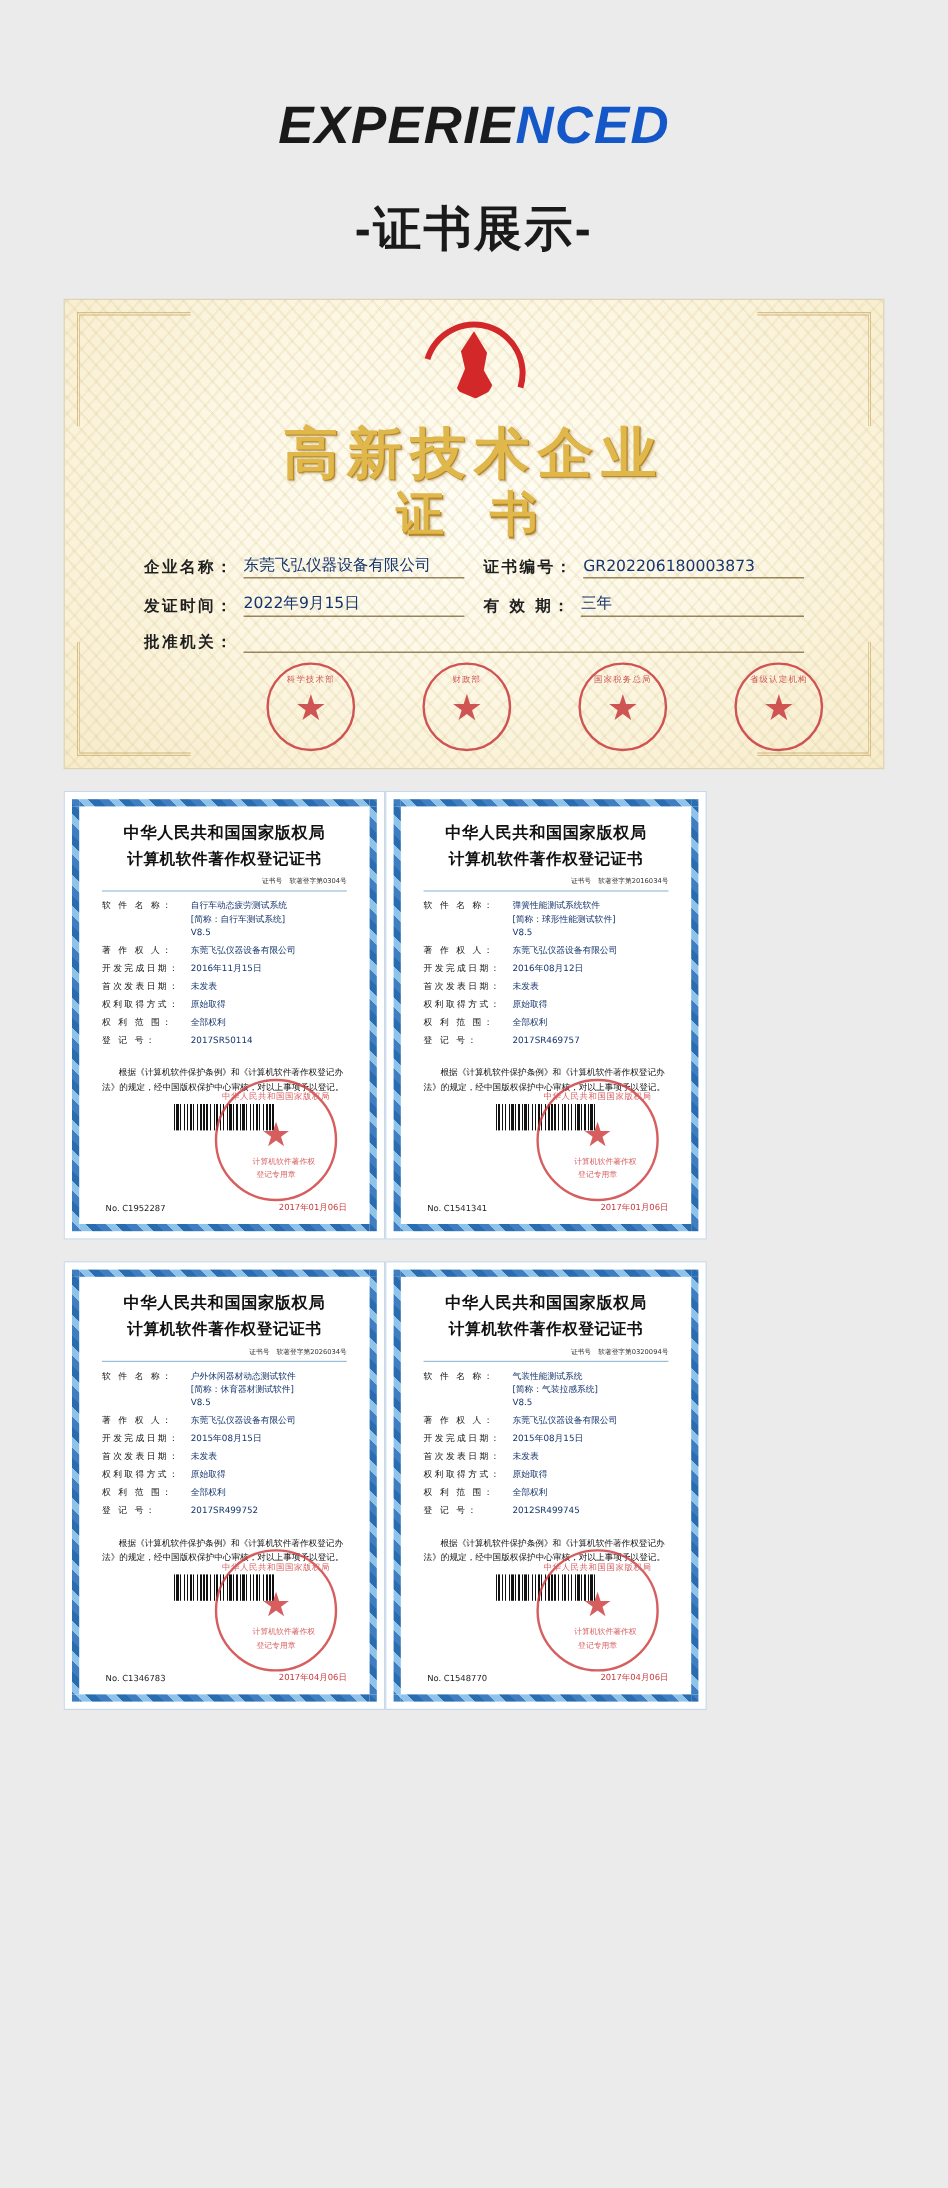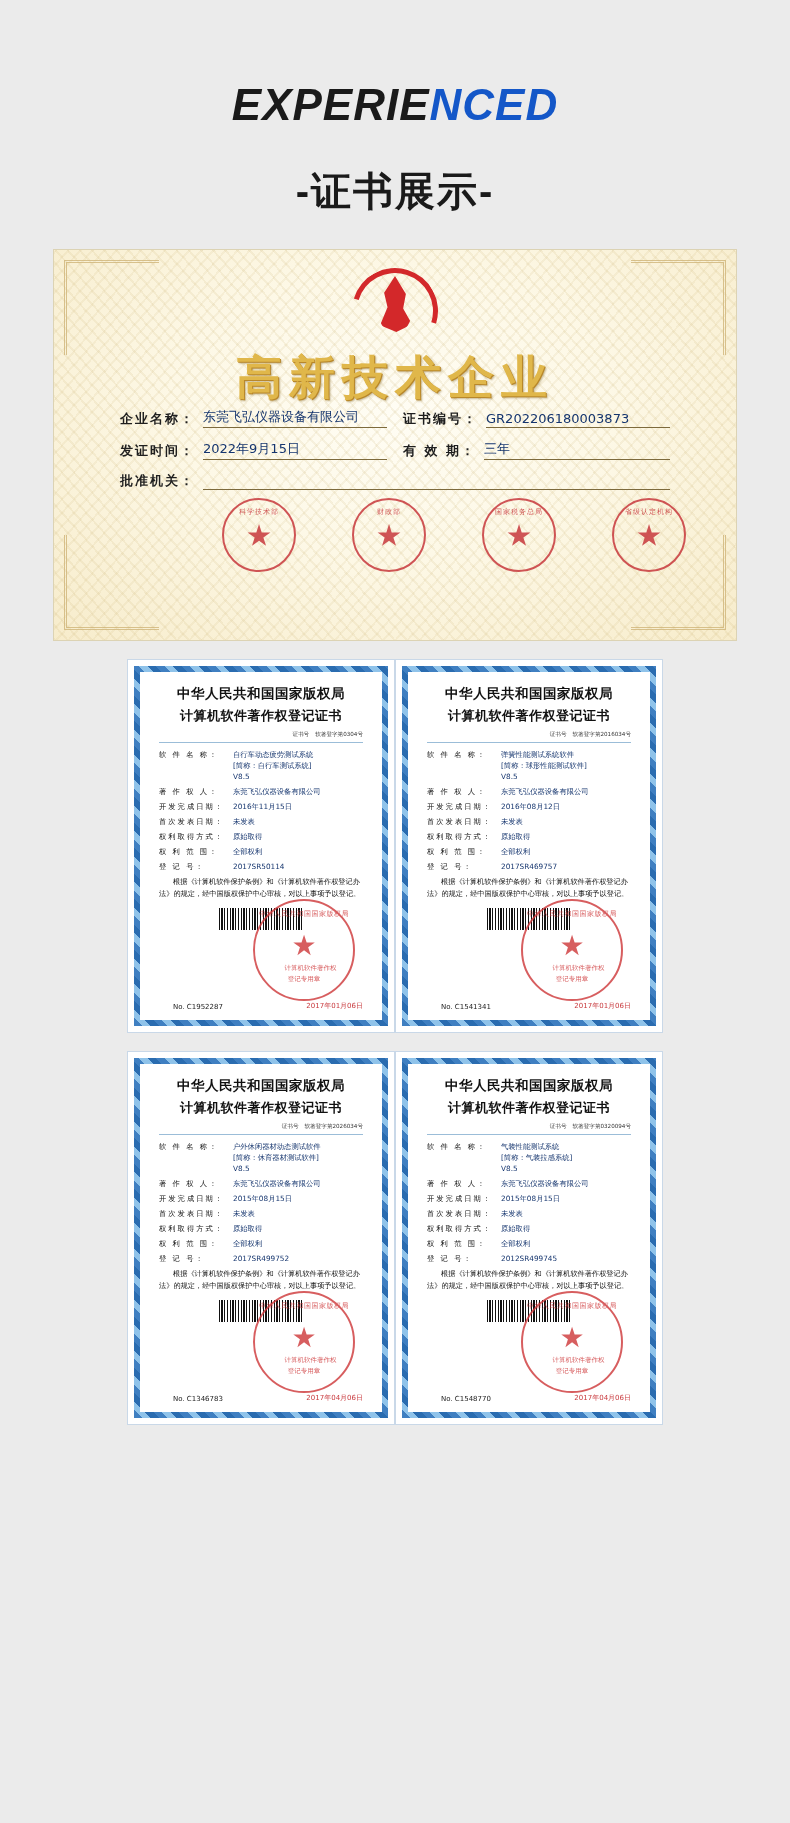--- a/index.html
+++ b/index.html
@@ -64,21 +64,21 @@
     font-family: "Liberation Sans", sans-serif;
   }
 
   
   .gallery {
     margin-top: 38px;
     padding: 0 53px;
   }
   .cert-row {
     display: flex;
-    justify-content: center;
+    justify-content: flex-start;
     margin-bottom: 18px;
   }
 
   
   .cert-hitech {
     width: 684px;
     height: 392px;
     position: relative;
     background:
       radial-gradient(ellipse at 50% 42%, #fffdf4 0%, #fdf8e6 45%, #f7eccb 100%);
@@ -289,37 +289,37 @@
   }
   .crow .cv {
     flex: 1;
     color: #15356e;
   }
   .crow .cv .sub {
     display: block;
     color: #15356e;
   }
   .copy-para {
-    margin-top: 4px;
+    margin-top: 16px;
     font-size: 7.2px;
     line-height: 1.65;
     text-indent: 14px;
     color: #111;
   }
   .barcode {
     margin: 8px auto 0;
     width: 84px;
     height: 22px;
     background-image: repeating-linear-gradient(90deg,
       #111 0 1px, #fff 1px 2px, #111 2px 4px, #fff 4px 5px,
       #111 5px 6px, #fff 6px 8px, #111 8px 9px, #fff 9px 11px);
   }
   .copy-footer {
     position: absolute;
-    left: 36px;
+    left: 25px;
     right: 22px;
     bottom: 12px;
     display: flex;
     justify-content: space-between;
     align-items: flex-end;
     font-size: 7px;
     color: #222;
   }
   .copy-footer .date { color: #c8393d; }
   .red-seal {
@@ -378,20 +378,21 @@
         <div class="corner-orn tr"></div>
         <div class="corner-orn bl"></div>
         <div class="corner-orn br"></div>
 
         <div class="hitech-inner">
           <div class="flame-logo">
             <div class="ring"></div>
             <div class="flame"></div>
           </div>
           <div class="hitech-title">高新技术企业</div>
+          <div class="hitech-subtitle">证 书</div>
 
           <div class="hitech-fields">
             <div class="hfield-row">
               <div class="hfield">
                 <span class="lbl">企业名称：</span>
                 <span class="val">东莞飞弘仪器设备有限公司</span>
               </div>
               <div class="hfield">
                 <span class="lbl">证书编号：</span>
                 <span class="val">GR202206180003873</span>

